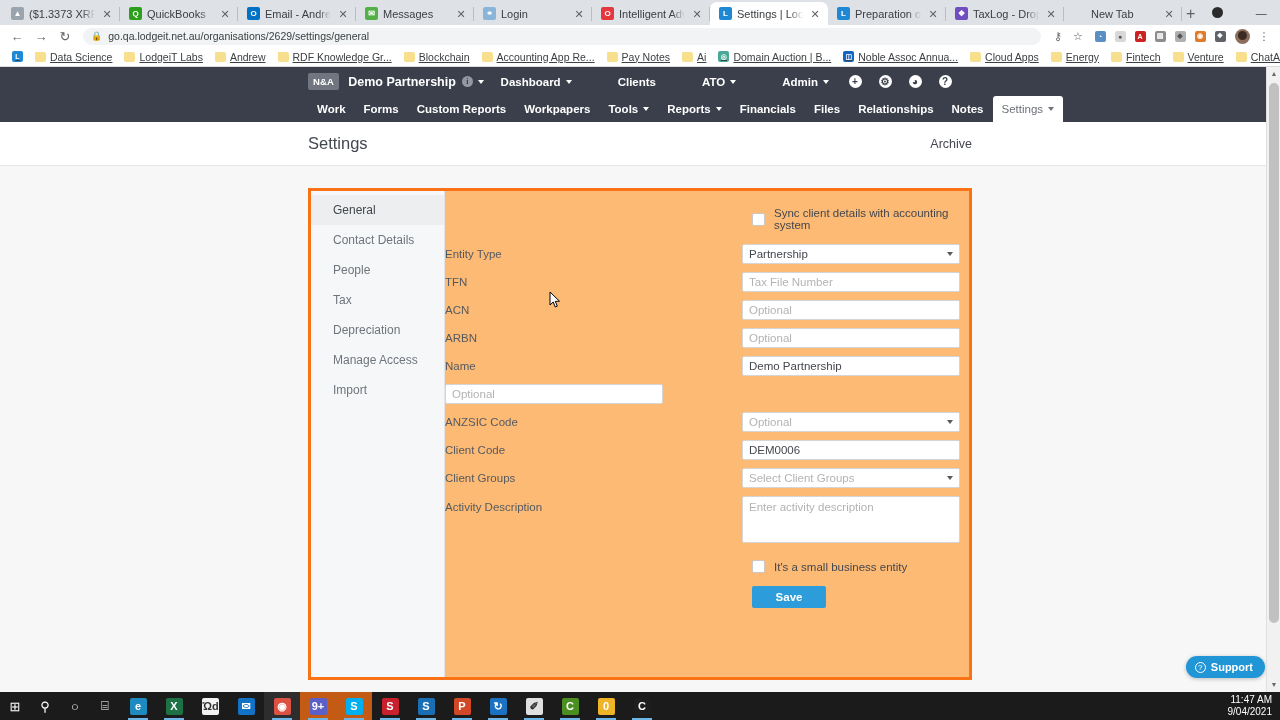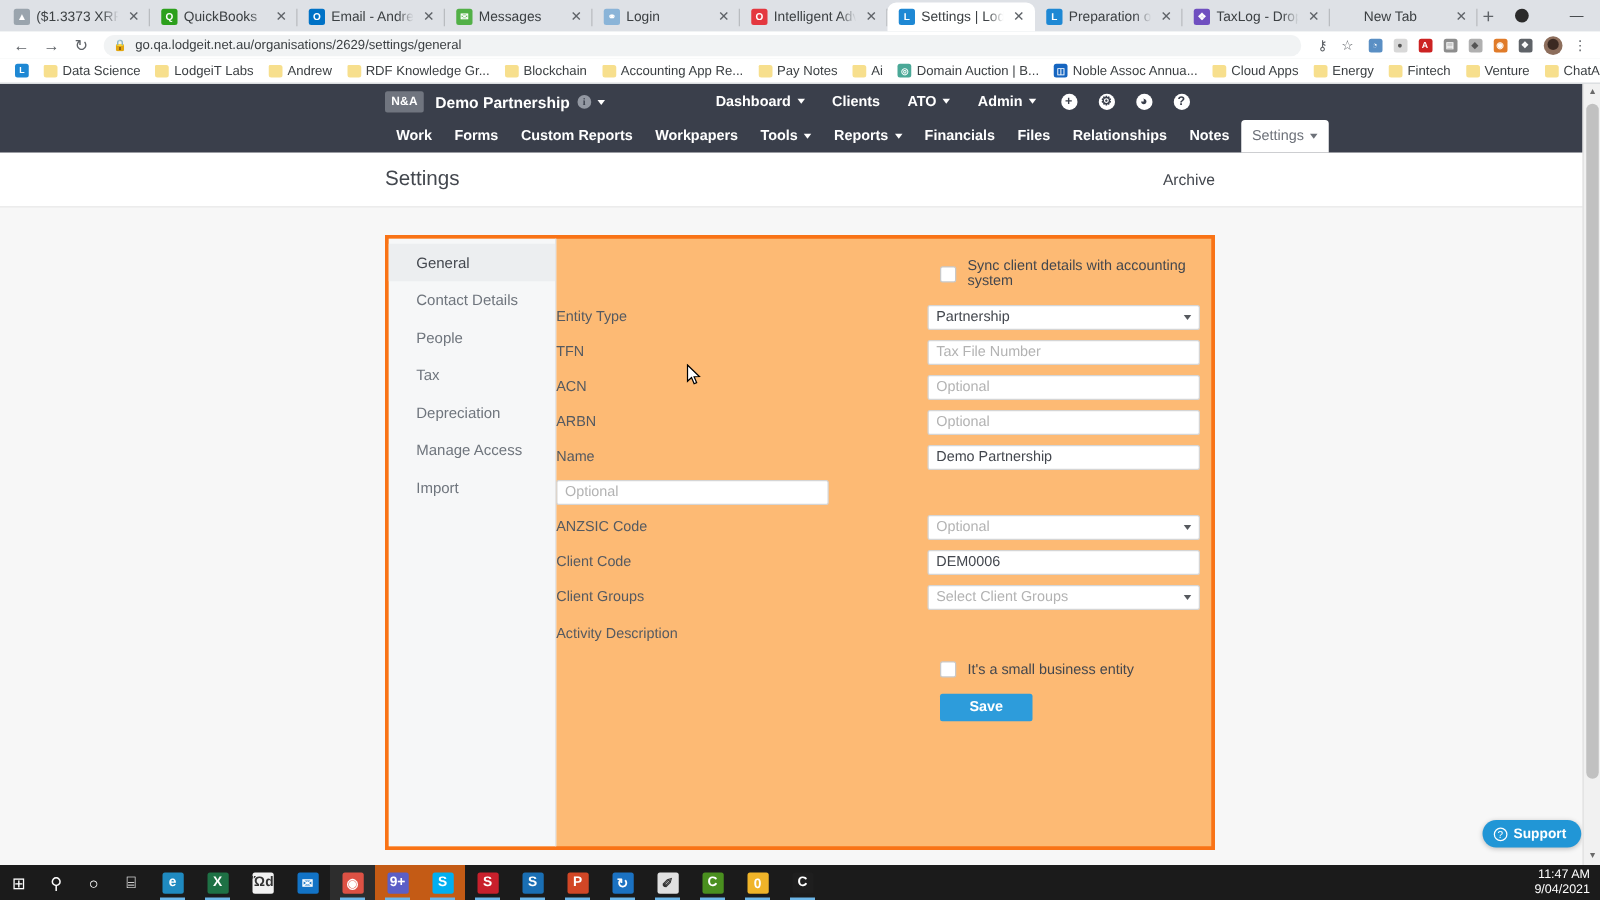--- a/index.html
+++ b/index.html
@@ -66,21 +66,21 @@
   .tb-ico { width: 20px; height: 20px; display: flex; align-items: center; justify-content: center; font-size: 11px; color: #5f6368; }
   .tb-ico .sq { width: 11px; height: 11px; border-radius: 2px; display: flex; align-items: center; justify-content: center; font-size: 7px; color: #fff; font-weight: bold; }
   .avatar-ico { width: 15px; height: 15px; border-radius: 50%; background: #8d6e5c; overflow: hidden; position: relative; }
   .avatar-ico::after { content: ""; position: absolute; left: 3px; top: 2px; width: 9px; height: 9px; border-radius: 50%; background: #3b2a22; }
 
   
   .bookmarks {
     height: 20px; background: #ffffff; display: flex; align-items: center;
     padding: 0 6px; gap: 0px; border-bottom: 1px solid #dadce0; overflow: hidden;
   }
-  .bmk { display: flex; align-items: center; gap: 4px; padding: 0 6px; font-size: 10.5px; color: #3c4043; white-space: nowrap; }
+  .bmk { display: flex; align-items: center; gap: 4px; padding: 0 6px; font-size: 10.5px; color: #3c4043; white-space: nowrap; text-decoration: underline; }
   .bmk .folder { width: 11px; height: 10px; background: #f7df8d; border-radius: 1px 2px 2px 2px; flex: 0 0 11px; }
   .bmk .bico { width: 11px; height: 11px; flex: 0 0 11px; border-radius: 2px; display: flex; align-items: center; justify-content: center; font-size: 7px; color: #fff; font-weight: bold; }
 
   
   .page { position: relative; width: 1280px; height: 625px; background: #f7f7f7; overflow: hidden; }
 
   
   .app-header { background: #3a3f4b; height: 55px; padding-left: 308px; position: relative; }
   .ah-top { height: 29px; display: flex; align-items: center; padding-right: 320px; }
   .org-badge {
@@ -377,21 +377,21 @@
   <div class="page">
 
     <div class="app-header">
       <div class="ah-top">
         <span class="org-badge">N&amp;A</span>
         <span class="org-name">Demo Partnership</span>
         <span class="info-dot">i</span>
         <span class="caret" style="color:#ffffff"></span>
       </div>
       <div class="ah-right">
-        <div id="toplinks-host" style="display:flex;align-items:flex-start;">
+        <div id="toplinks-host" style="display:flex;align-items:flex-start;gap:24px;">
             <div class="ah-link"><span>Dashboard</span><span class="caret"></span></div>
             <div class="ah-link"><span>Clients</span></div>
             <div class="ah-link"><span>ATO</span><span class="caret"></span></div>
             <div class="ah-link"><span>Admin</span><span class="caret"></span></div>
           </div>
         <div id="topicons-host" style="display:flex;align-items:center;">
             <div class="ah-ico">
               <span class="circ-ico">+</span>
             </div>
             <div class="ah-ico">
@@ -510,20 +510,21 @@
                 <div class="fctl"><input class="inp" placeholder="" value="DEM0006" style=""></div>
               </div>
               <div class="frow">
                 <div class="flabel">Client Groups</div>
                 <div class="fctl">
                   <div class="sel-wrap"><input class="inp" readonly="readonly" placeholder="Select Client Groups" style="padding-right: 20px;"><span class="arrow"></span></div>
                 </div>
               </div>
               <div class="frow" style="align-items: flex-start;">
                 <div class="flabel" style="line-height: 18px; padding-top: 2px;">Activity Description</div>
+                <div class="fctl"><textarea class="ta" placeholder="Enter activity description" style=""></textarea></div>
               </div>
             </div>
 
           <div class="chk-row" style="margin-top:13px">
             <span class="chkbox"></span>
             <span class="chk-label">It's a small business entity</span>
           </div>
 
           <div class="save-row">
             <button class="save-btn">Save</button>

